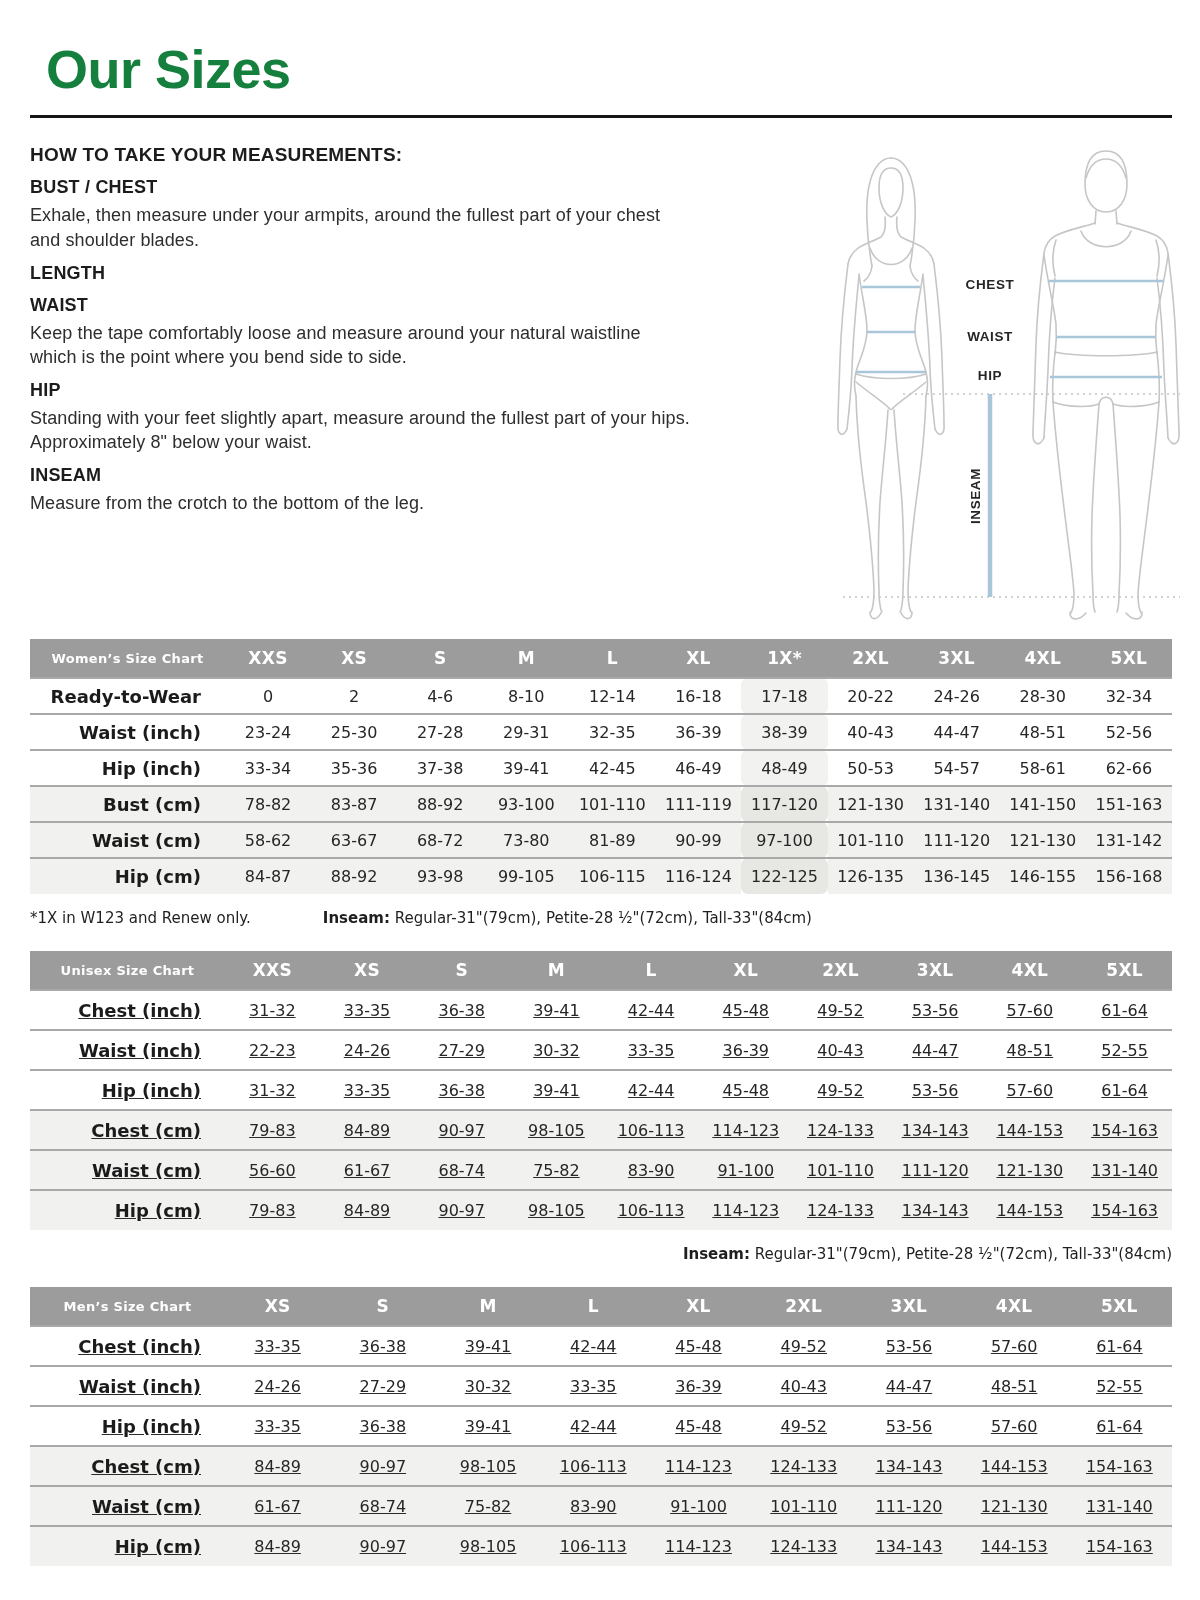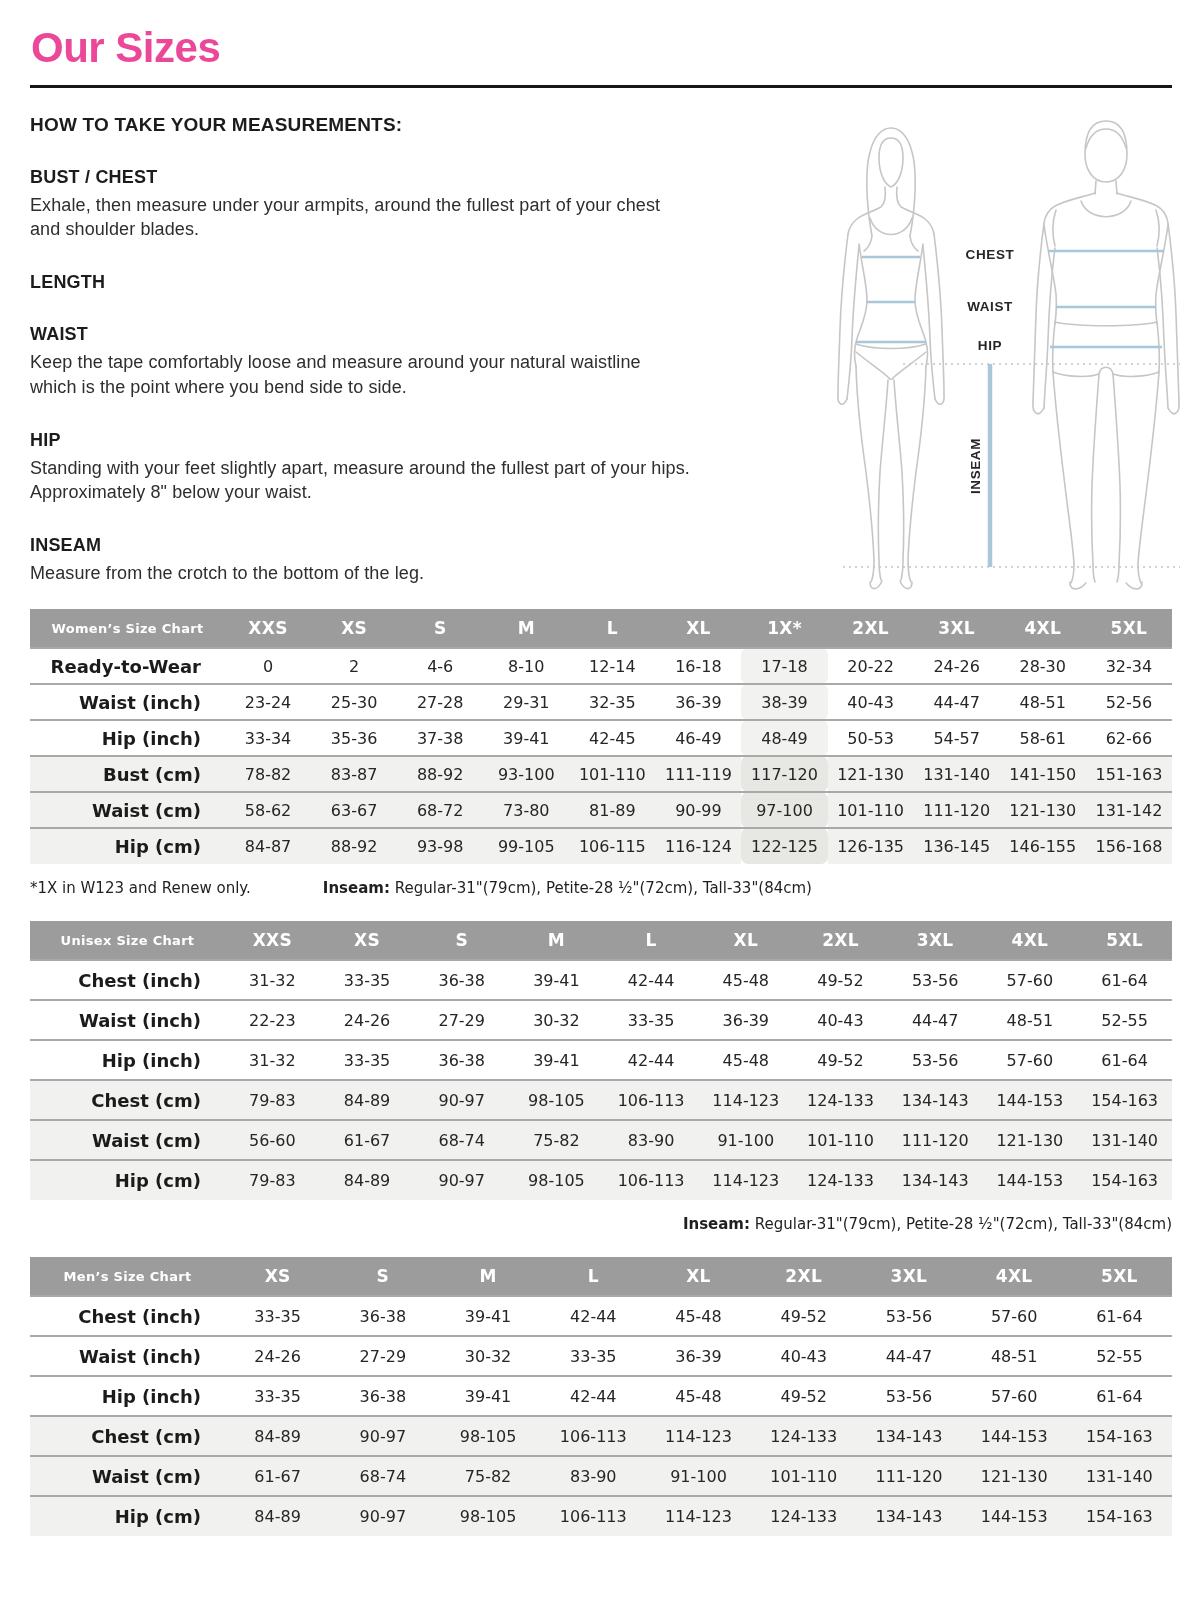--- a/index.html
+++ b/index.html
@@ -5,49 +5,49 @@
   html,body{margin:0;padding:0;background:#ffffff;}
   body{
     width:1200px;height:1600px;overflow:hidden;
     font-family:"Liberation Sans",sans-serif;color:#2c2c2c;
     -webkit-font-smoothing:antialiased;
   }
   .page{padding:24px 28px 0 30px;}
 
   
   .page-title{
-    font-size:42px;font-weight:800;letter-spacing:-.5px;
-    color:#ec4899;margin:1px;line-height:1.1;
+    font-size:54px;font-weight:800;letter-spacing:-.5px;
+    color:#15803d;margin:16px;line-height:1.1;
   }
   .title-rule{border:none;border-top:3px solid #161616;margin:14px 0 24px 0;}
 
   
   .intro{display:flex;gap:106px;}
   .intro-text{width:662px;flex:0 0 auto;}
   .m-heading{font-size:19px;font-weight:800;color:#1c1c1c;margin:2px 0 0 0;letter-spacing:.2px;}
-  .m-section{margin-top:31px;}
+  .m-section{margin-top:11px;}
   .m-section .m-title{font-size:18px;font-weight:800;color:#1c1c1c;margin:0 0 5px 0;letter-spacing:.2px;}
   .m-section .m-body{font-size:18px;line-height:1.34;color:#2e2e2e;margin:0;letter-spacing:.1px;}
 
   .figure-wrap{width:400px;flex:0 0 auto;margin-top:2px;}
 
   
   .chart-block{margin-top:6px;}
   .size-table{
     width:1142px;border-collapse:collapse;table-layout:fixed;
     font-family:"DejaVu Sans",sans-serif;
   }
   .size-table thead th{
     background:#9c9c9c;color:#ffffff;font-size:17px;font-weight:bold;
     height:38px;letter-spacing:.3px;padding:0;
   }
   .size-table thead th.title-cell{font-size:13px;text-align:center;}
   .size-table tbody tr{border-top:2px solid #a9a9a9;}
   .t-women tbody tr{height:36px;}
-  .t-unisex tbody tr,.t-men tbody tr{height:40px;}
+  .t-unisex tbody tr,.t-men tbody tr{height:40px;text-decoration:underline;}
   .size-table tbody th{
     text-align:right;padding-right:24px;font-size:18px;font-weight:bold;color:#1b1b1b;
   }
   .size-table tbody td{
     text-align:center;font-size:16px;color:#262626;padding:0;
   }
   .size-table tr.striped th,.size-table tr.striped td{background:#f1f1ef;}
   .size-table td.hl{background:#f2f2f0;border-radius:7px;}
   .size-table tr.striped td.hl{background:#e7e7e4;}
 

